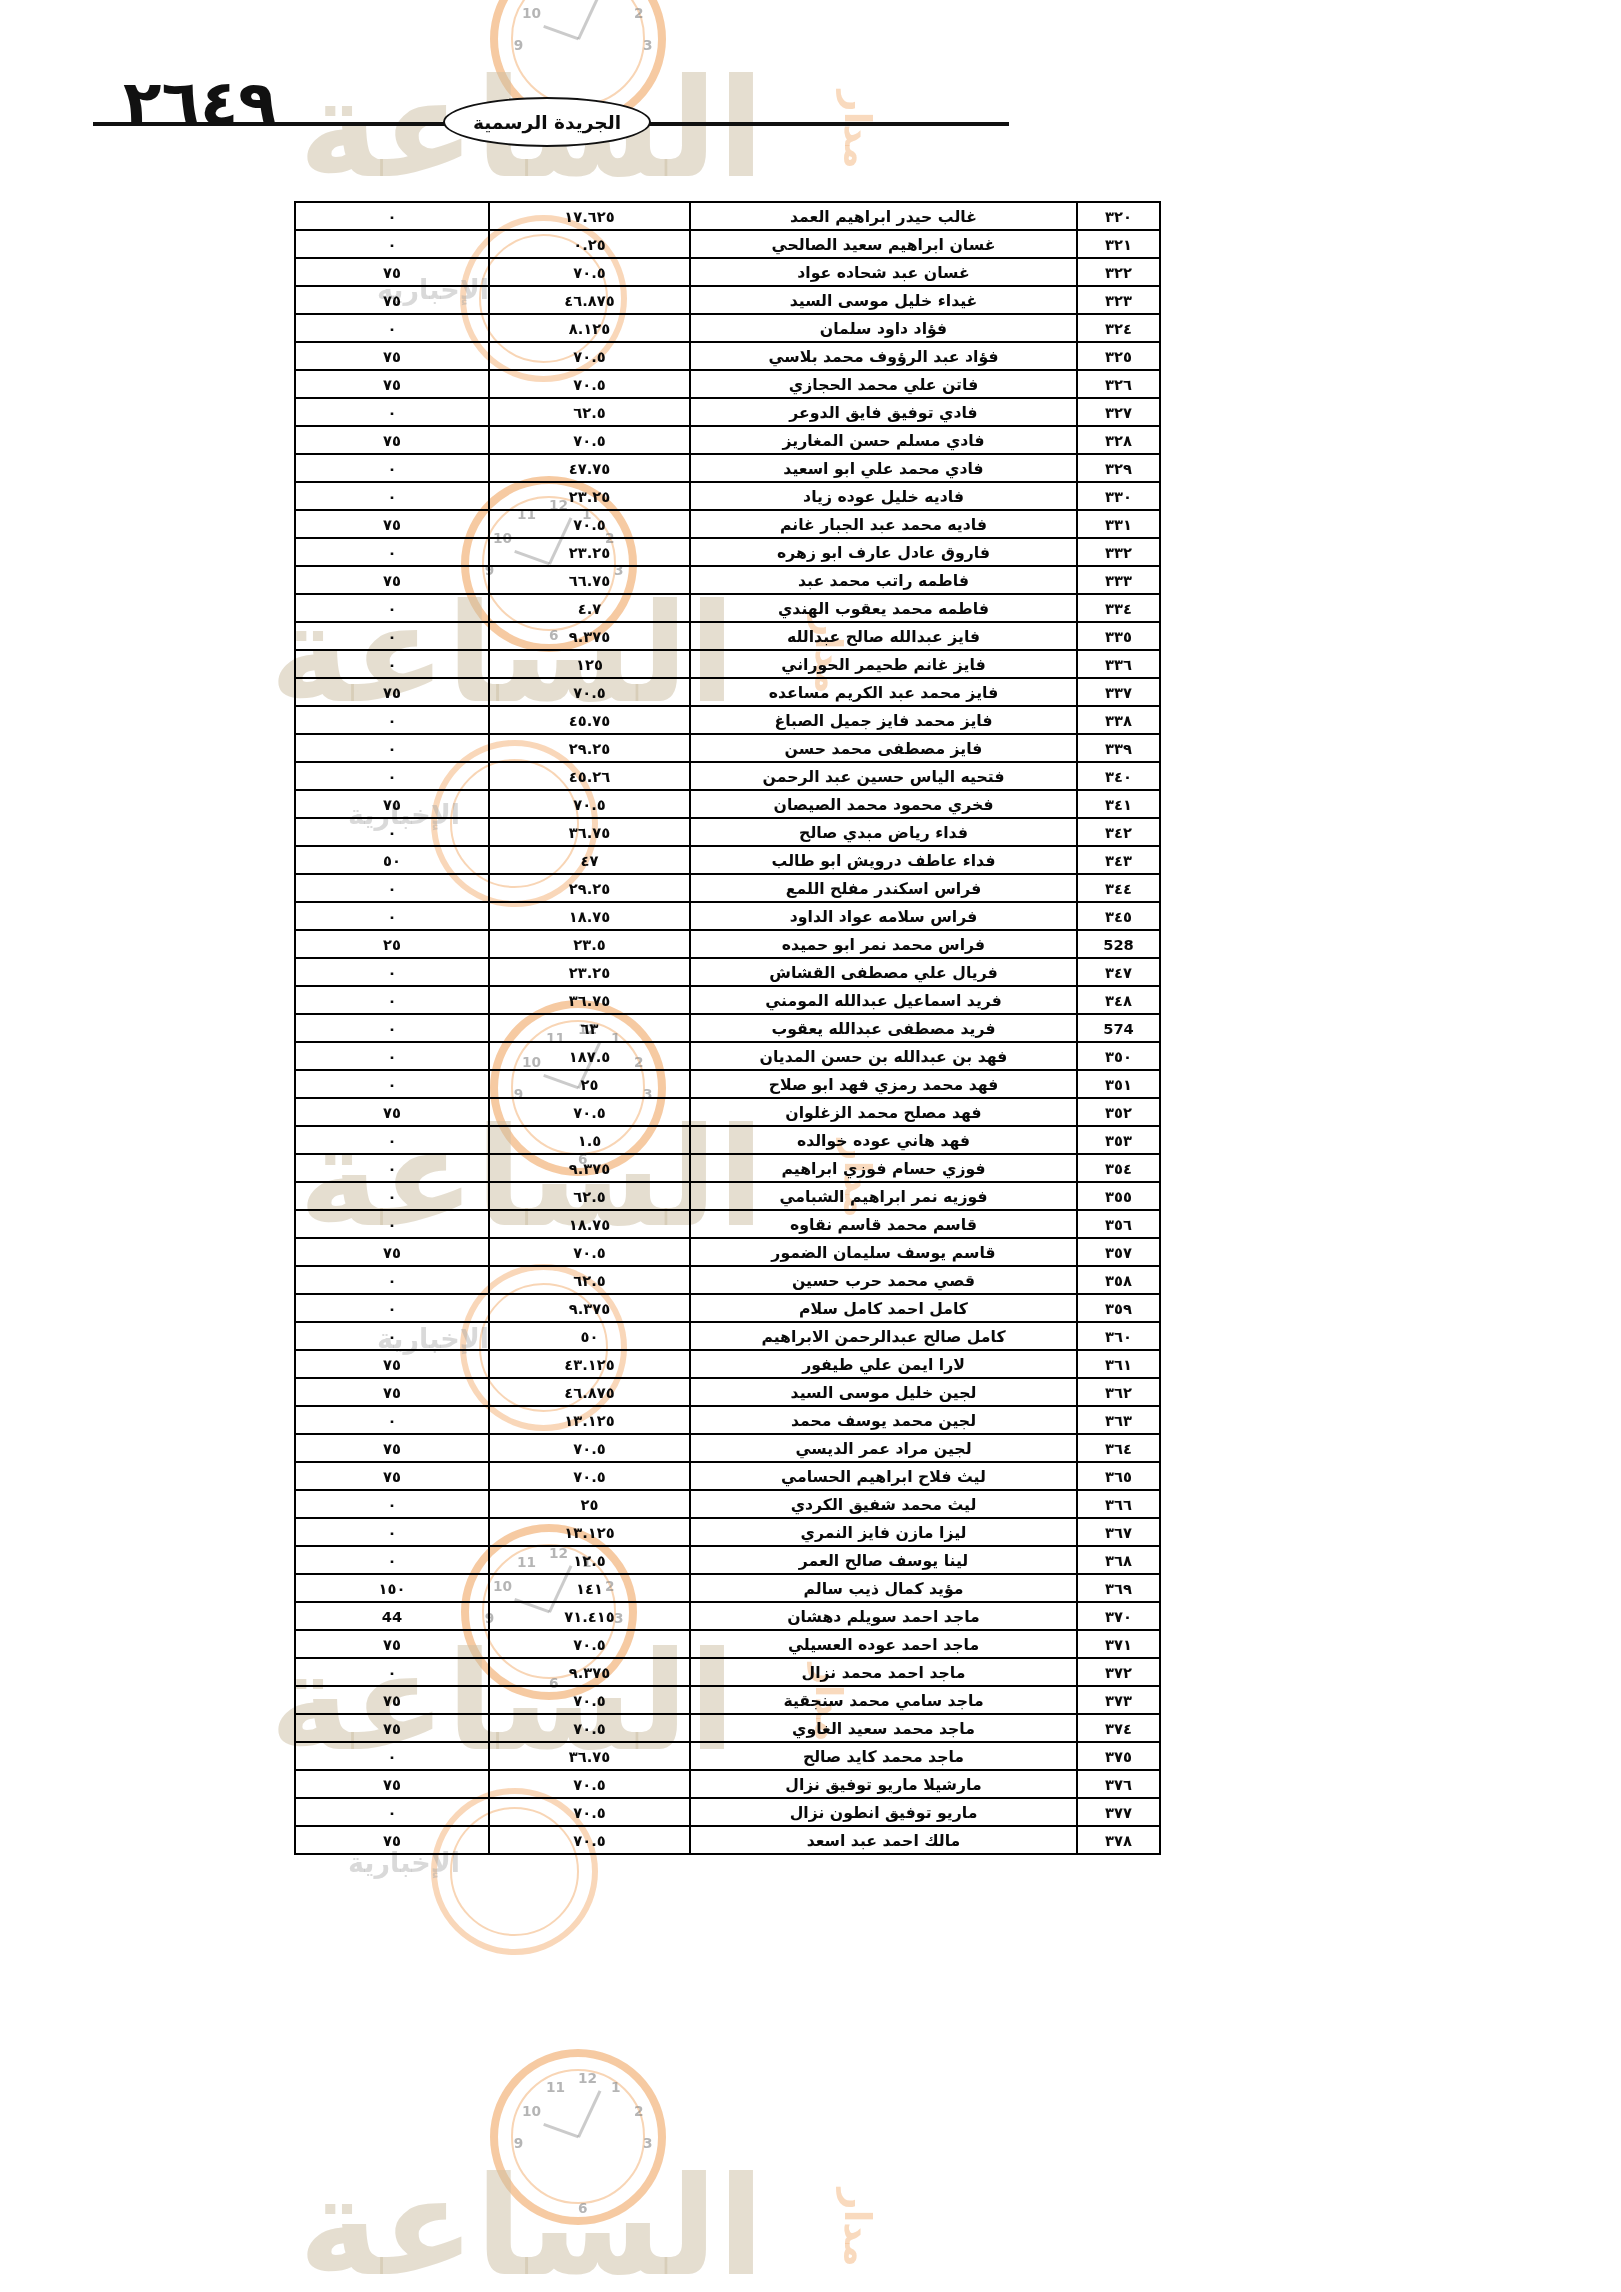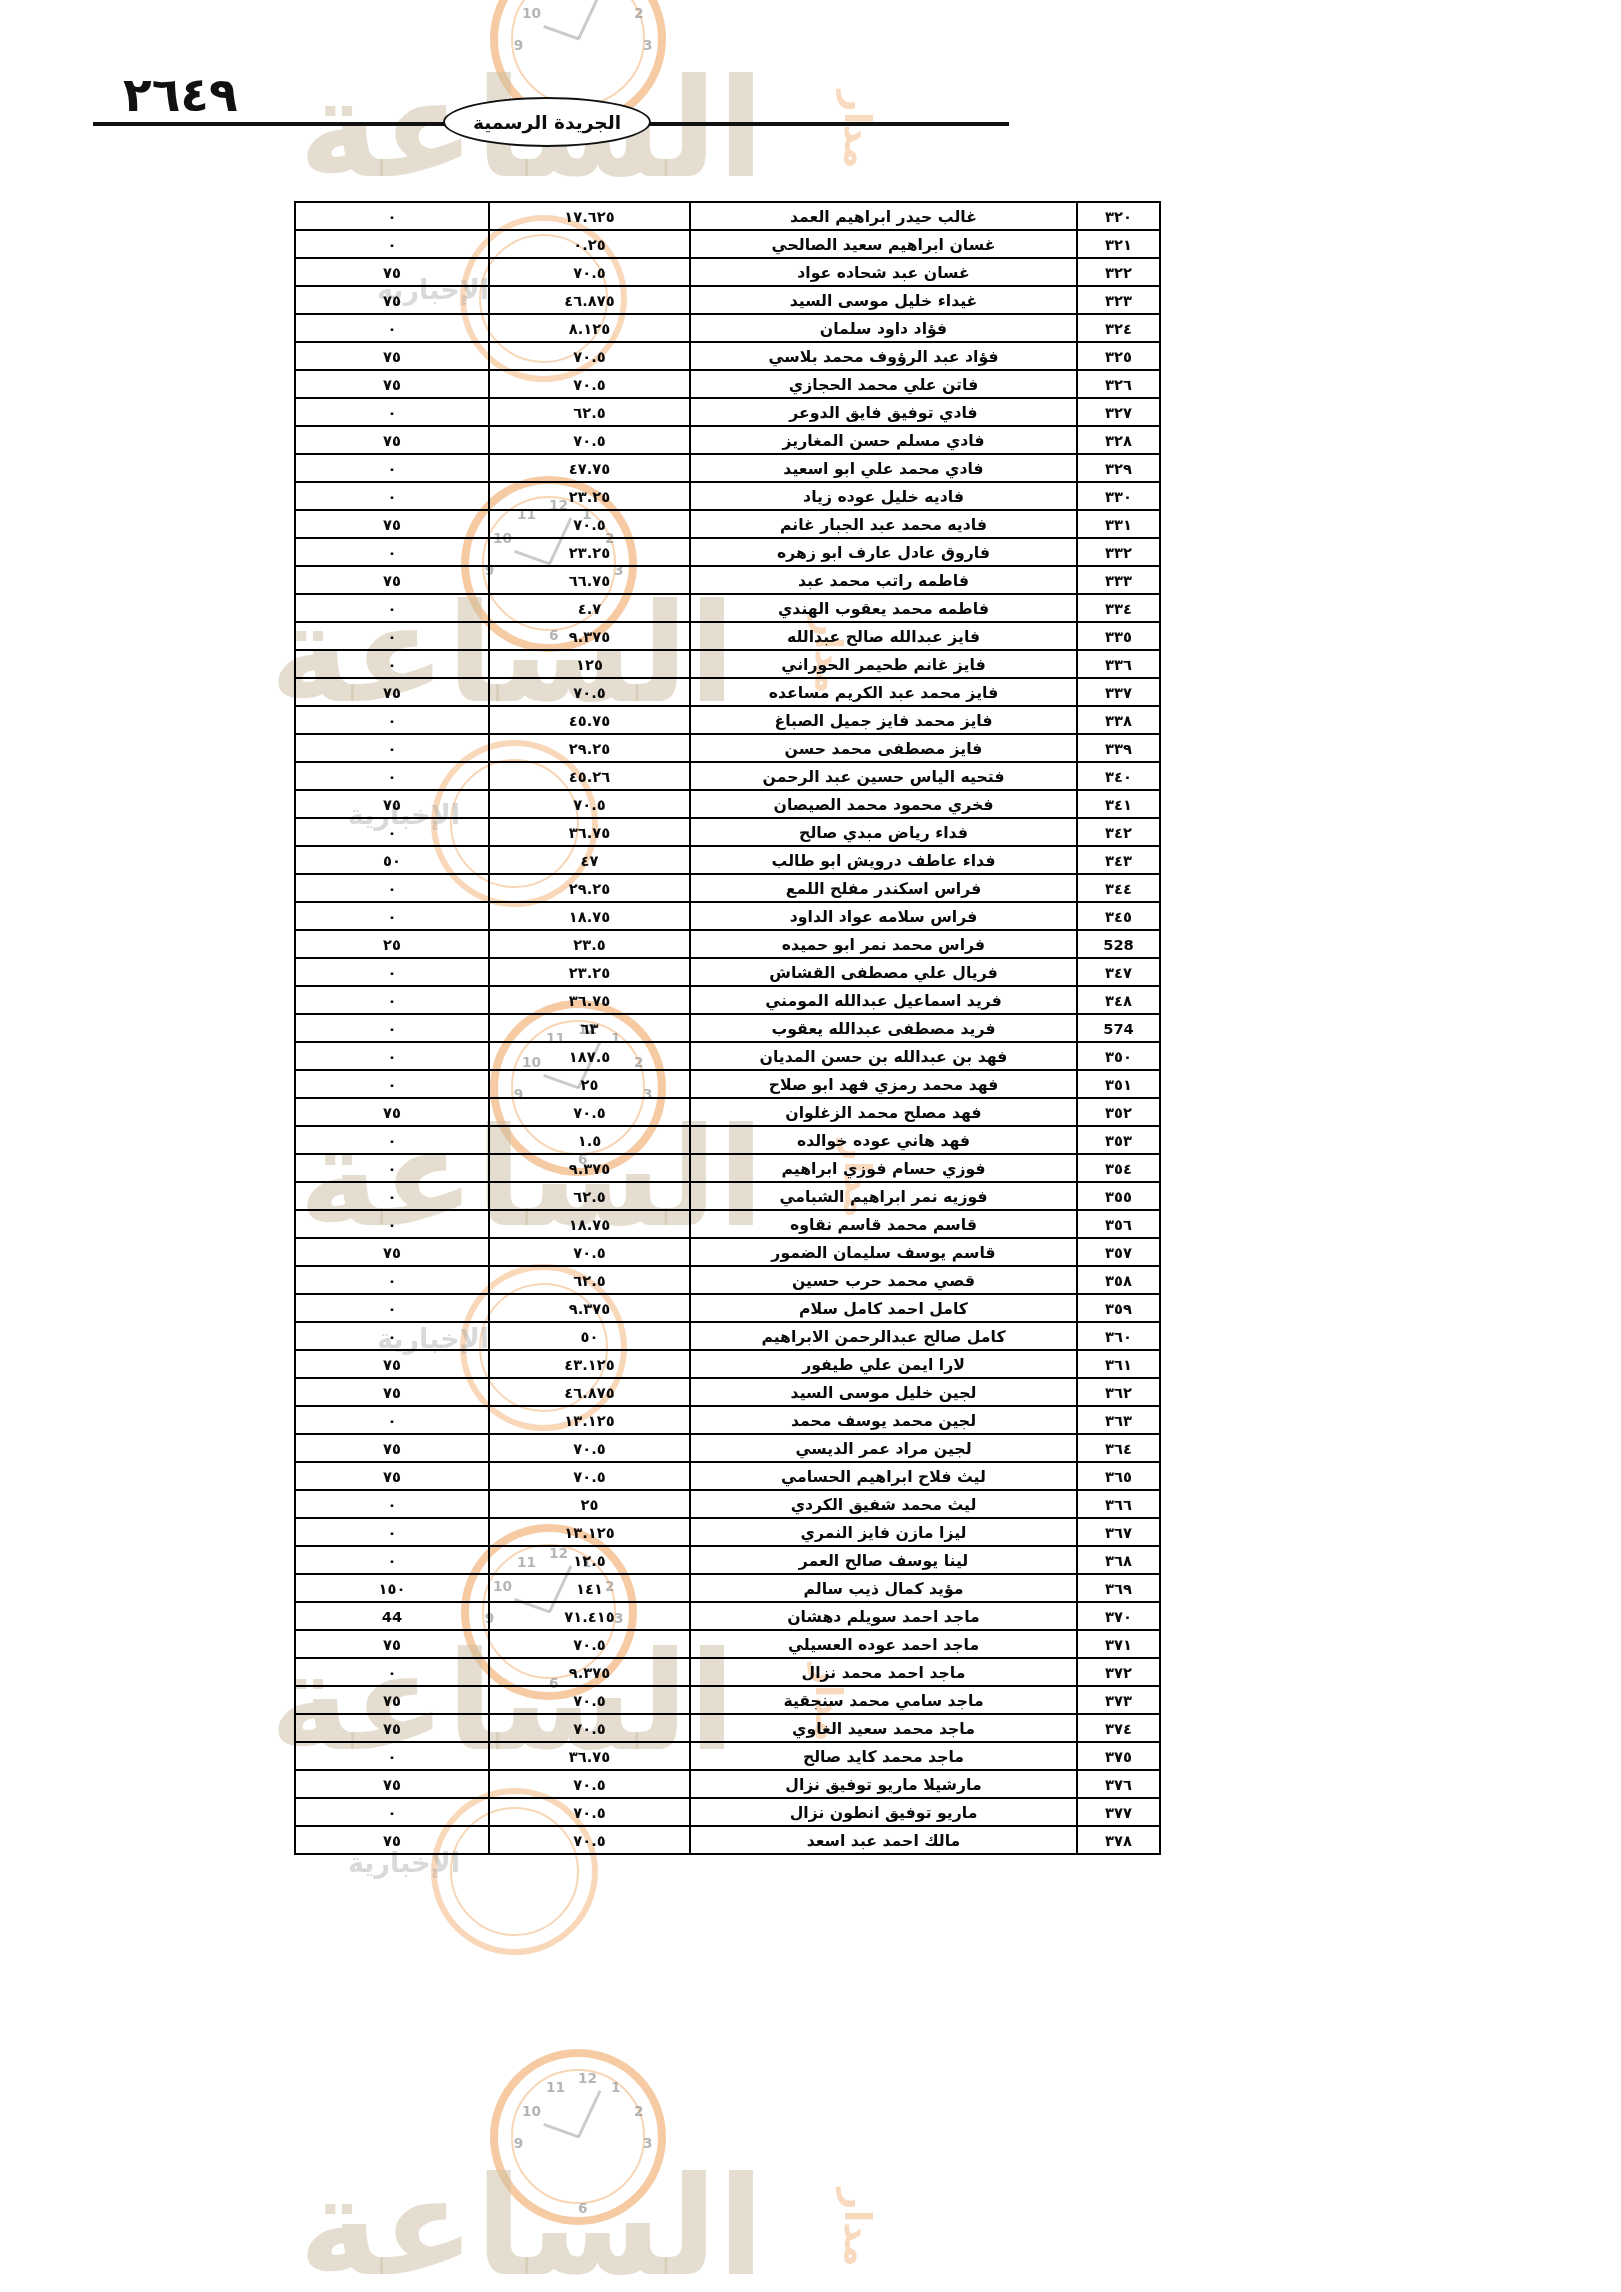--- a/index.html
+++ b/index.html
@@ -39,21 +39,21 @@
   }
   .wm-madar {
     position:absolute; left:495px; top:167px; font-size:37px; font-weight:bold;
     color:rgba(238,150,70,0.35); transform:rotate(90deg); direction:rtl;
   }
 
   
   .page-header { position:absolute; inset:0; z-index:1; }
   .page-number {
     position:absolute; left:123px; top:67px;
-    font-size:47px; font-weight:bold; color:#111; letter-spacing:2px;
+    font-size:63px; font-weight:bold; color:#111; letter-spacing:2px;
   }
   .header-rule {
     position:absolute; left:93px; top:122px; width:916px; height:3.9px; background:#111;
   }
   .gazette-oval {
     position:absolute; left:443px; top:97px; width:208px; height:50px;
     background:#ffffff; border:2.9px solid #111; border-radius:50%;
     display:flex; align-items:center; justify-content:center;
     font-size:18.6px; font-weight:bold; direction:rtl; z-index:2;
   }

